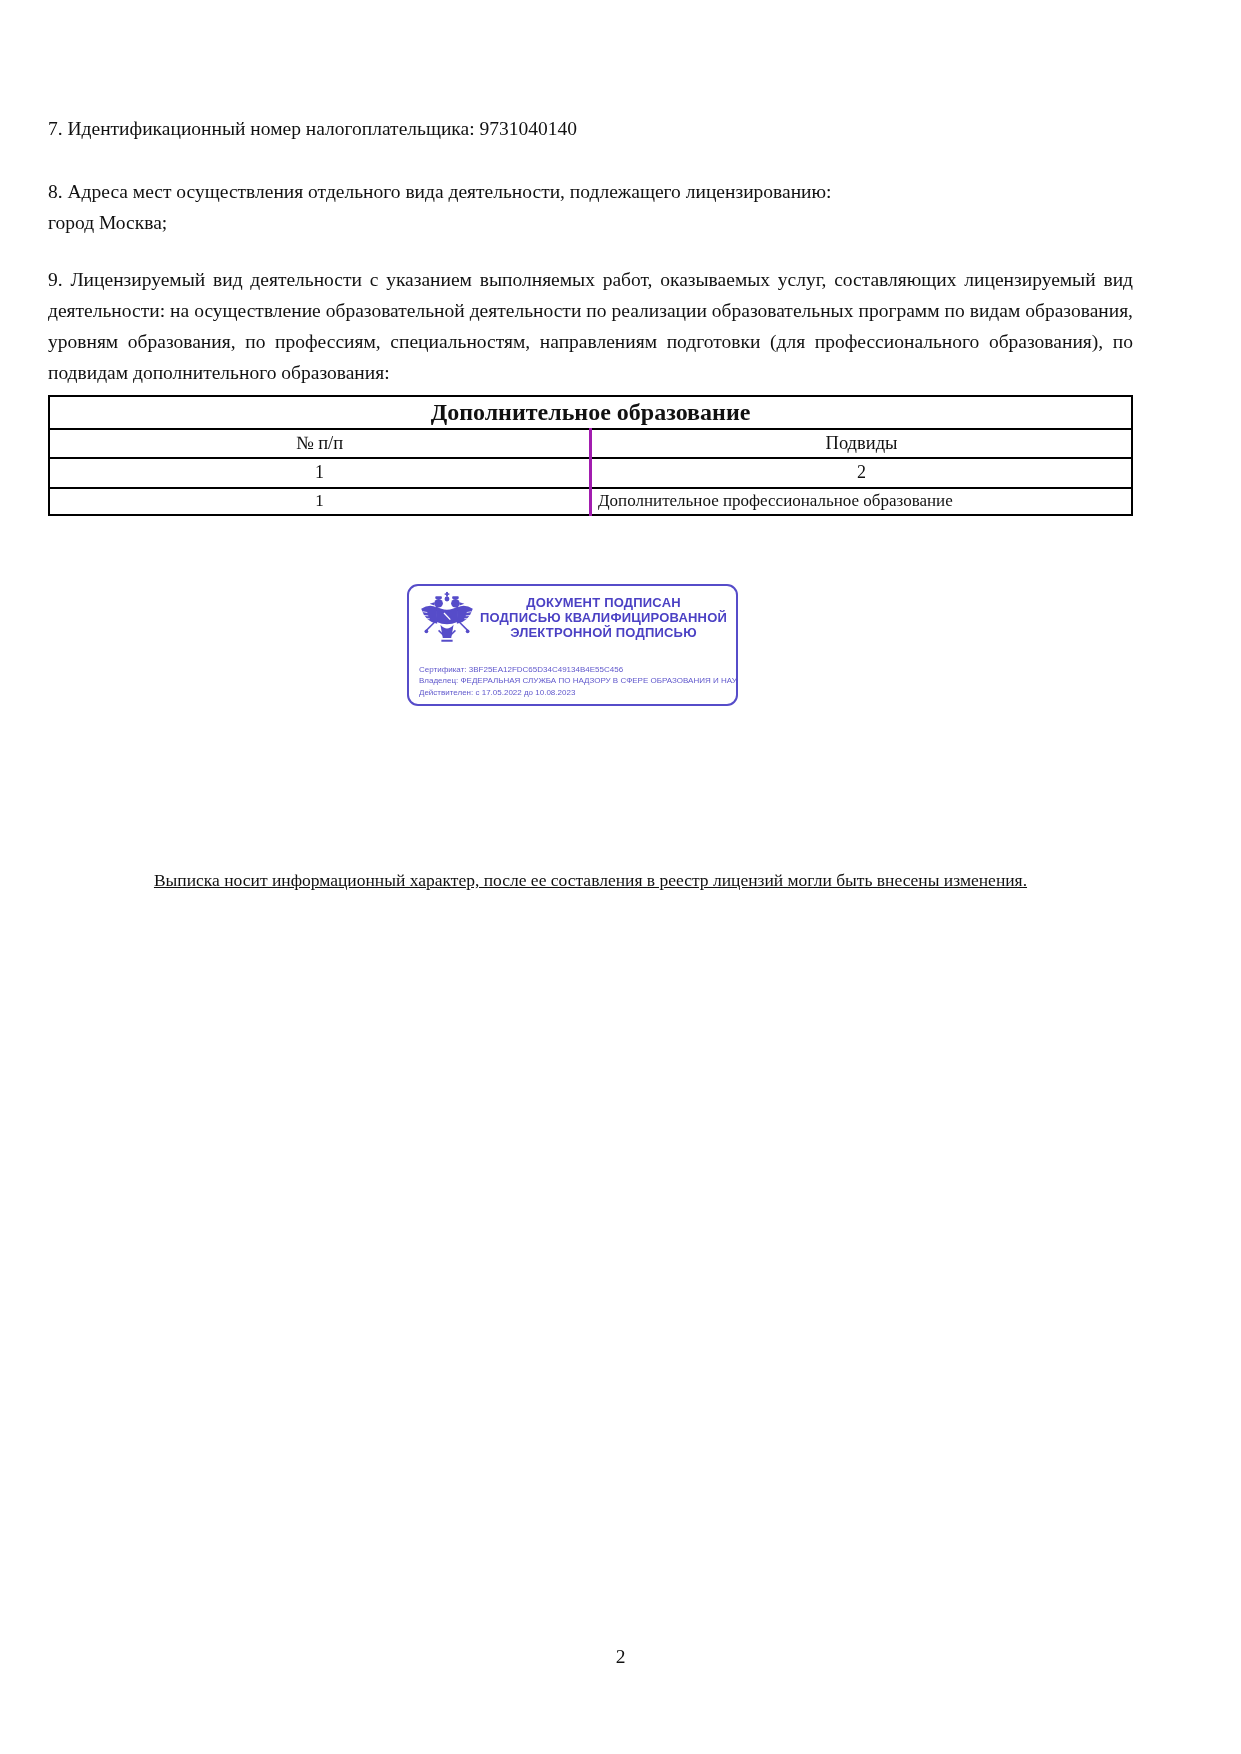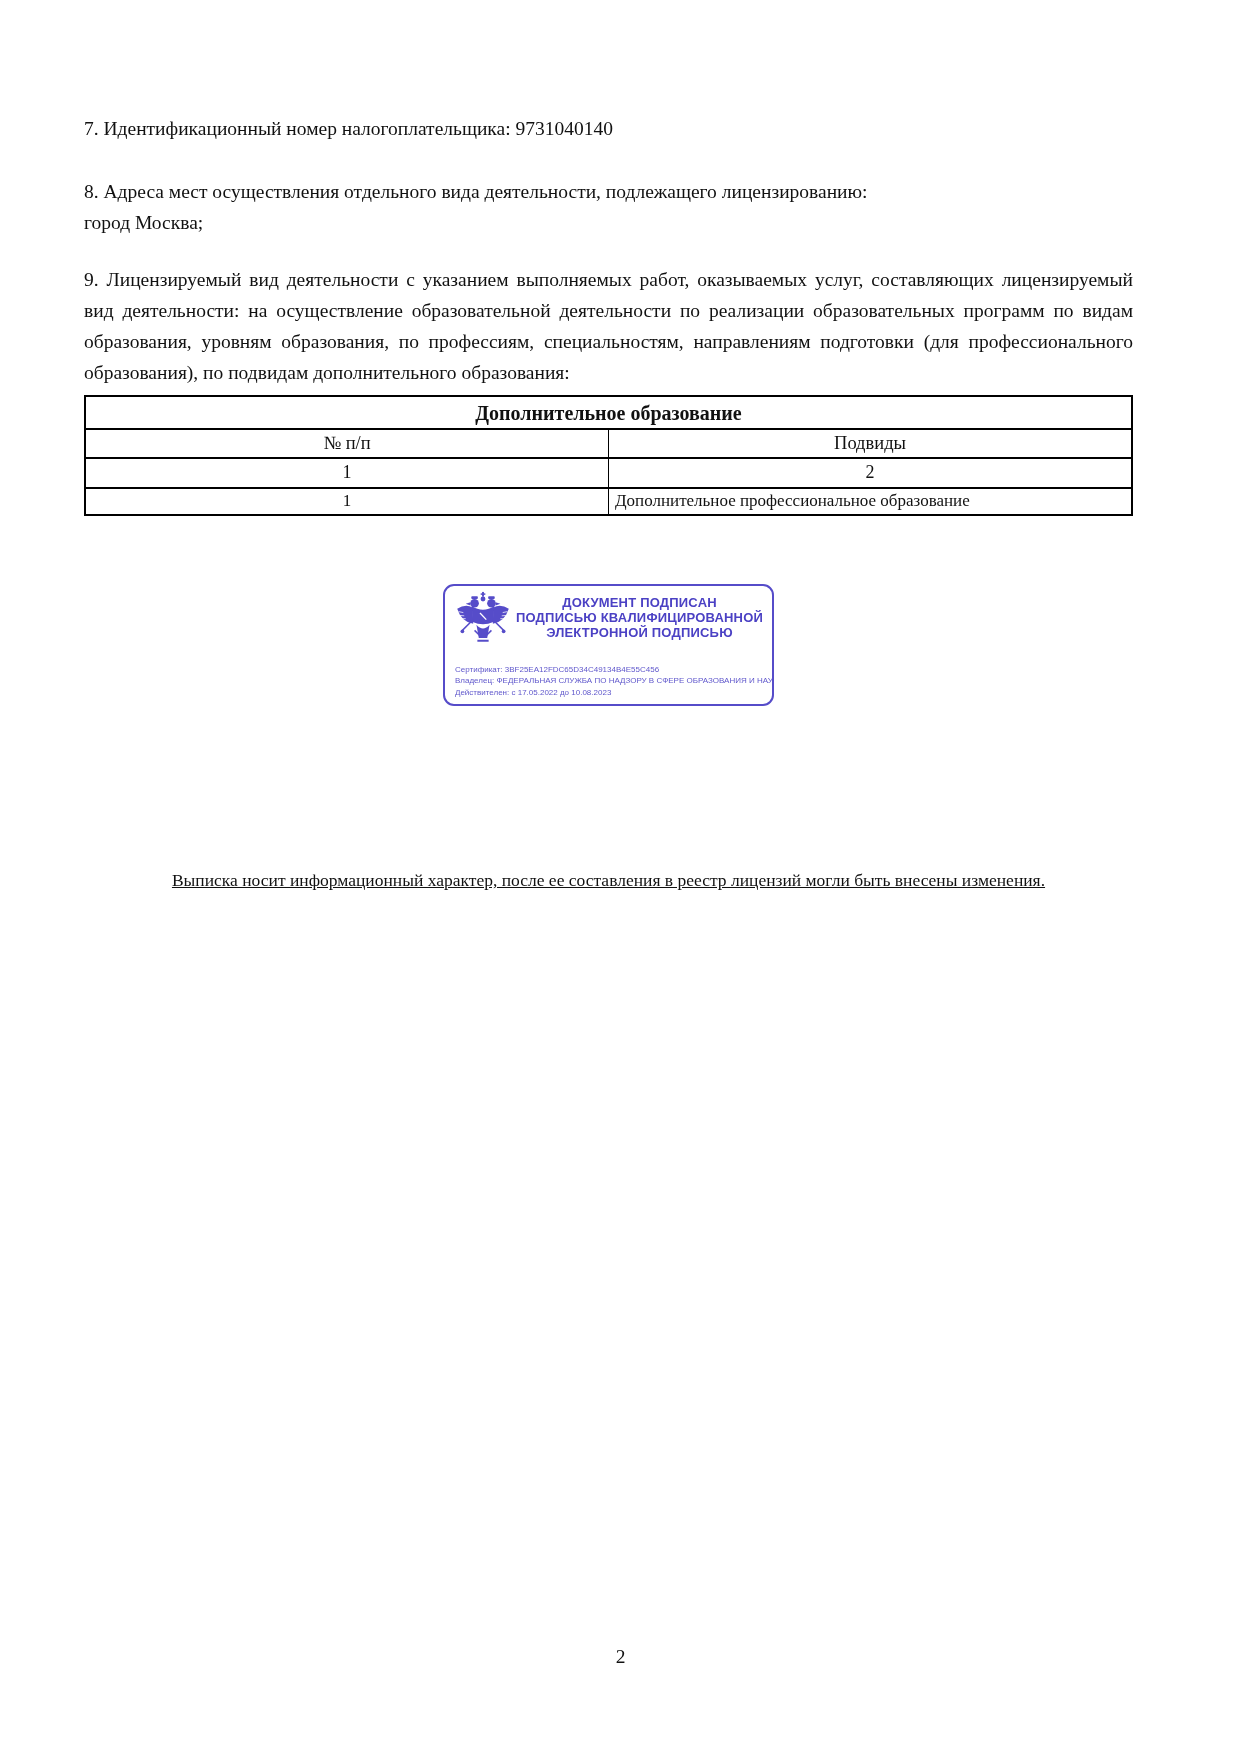--- a/index.html
+++ b/index.html
@@ -6,21 +6,21 @@
   body {
     width: 1241px;
     height: 1754px;
     background: #ffffff;
     color: #111111;
     font-family: "Liberation Serif", serif;
     position: relative;
     overflow: hidden;
   }
   .content {
-    padding: 113px 108px 0 84px;
+    padding: 113px 108px 0 48px;
   }
   .para {
     font-size: 19.5px;
     line-height: 31px;
     margin: 0;
   }
   .item7 { margin-bottom: 32px; }
   .item8 { margin-bottom: 26px; }
   .item9 { text-align: justify; margin-bottom: 7px; margin-top: 12px; }
   .item10 { margin-top: 60px; }
@@ -34,28 +34,28 @@
   table.subtypes td {
     border: 2px solid #000;
     padding: 0;
     font-size: 18px;
     line-height: 1.2;
     text-align: center;
     vertical-align: middle;
   }
   table.subtypes .row-title td {
     font-weight: bold;
-    font-size: 20px;
+    font-size: 24px;
     height: 31px;
   }
   table.subtypes .row-head td { height: 27px; font-size: 18.5px; }
   table.subtypes .row-index td { height: 28px; }
   table.subtypes .row-data td { height: 25px; font-size: 17px; }
   table.subtypes td.c1 { width: 103px; border-right: 1px solid #000; }
-  table.subtypes td.c2 { border-left: 1px solid #a21caf; }
+  table.subtypes td.c2 { border-left: 3px solid #a21caf; }
   table.subtypes .row-data td.c2 {
     text-align: left;
     padding-left: 6px;
   }
 
   
   .stamp {
     box-sizing: border-box;
     width: 331px;
     height: 122px;

